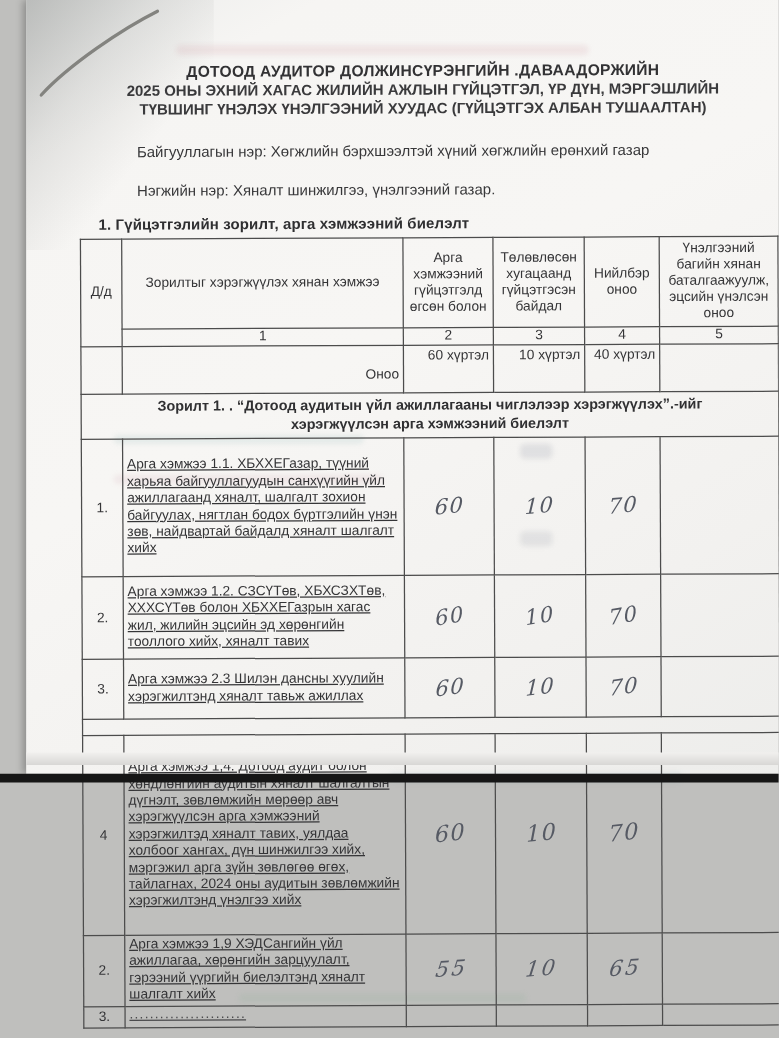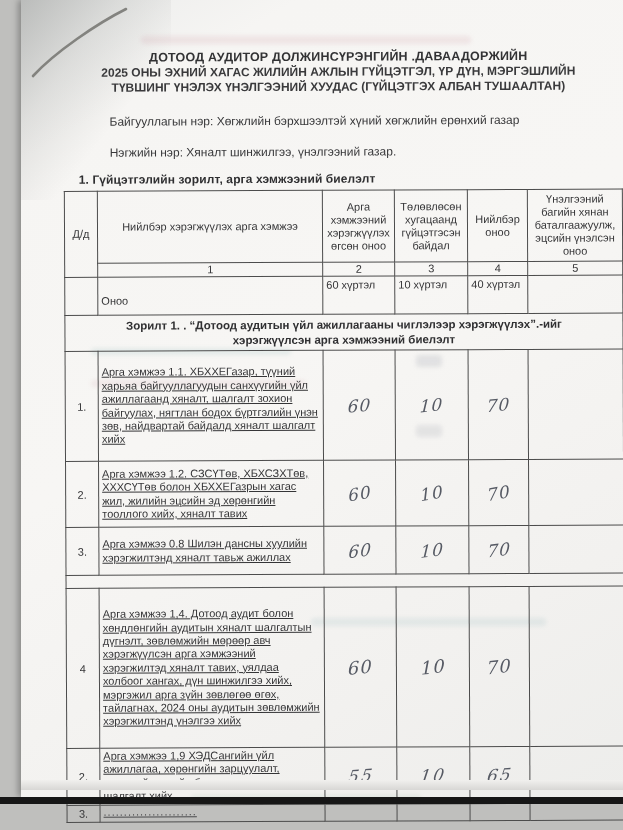--- a/index.html
+++ b/index.html
@@ -3,21 +3,21 @@
 <meta charset="utf-8">
 <style>
   * { margin: 0; padding: 0; box-sizing: border-box; }
   html, body { width: 623px; height: 830px; overflow: hidden; }
   body {
     font-family: "Liberation Sans", sans-serif;
     background: #bfbfbd;
     position: relative;
     color: #2e2e2e;
   }
-  #screen { position: absolute; inset: 0; width: 623px; height: 804px; }
+  #screen { position: absolute; inset: 0; width: 623px; height: 626px; }
 
   
   .paper {
     position: absolute;
     left: 21px; top: 0; right: 0; bottom: 7px;
     background: linear-gradient(150deg, #eaebea 0%, #f6f5f3 14%, #f7f6f4 45%, #f2f1ef 78%, #ededeb 100%);
     box-shadow: -3px 0 6px rgba(0,0,0,.28);
   }
   .corner-shade {
     position: absolute; left: 0; top: 0; width: 150px; height: 200px;
@@ -67,21 +67,21 @@
   }
   col.w-dd { width: 33px; } col.w-measure { width: 225px; }
   col.w-s1 { width: 72px; } col.w-s2 { width: 73px; }
   col.w-s3 { width: 60px; } col.w-s4 { width: 95px; }
 
   tr.hdr { height: 72px; }
   tr.hdr td { text-align: center; line-height: 13px; padding: 2px; }
   tr.nums { height: 14px; }
   tr.nums td { text-align: center; line-height: 11px; padding: 0; }
   tr.onoo { height: 38px; }
-  tr.onoo td { text-align: left; vertical-align: top; line-height: 13px; padding-top: 2px; }
+  tr.onoo td { text-align: right; vertical-align: top; line-height: 13px; padding-top: 2px; }
   tr.onoo td.lbl { vertical-align: middle; padding-top: 10px; }
   tr.goal { height: 36px; }
   tr.goal td { text-align: center; font-weight: bold; line-height: 15px; font-size: 11.5px; color: #303032; }
   tr.r1 { height: 110px; } tr.r2 { height: 66px; } tr.r3 { height: 48px; }
   tr.spacer { height: 13px; }
   tr.r4 { height: 160px; } tr.r5 { height: 56px; } tr.r6 { height: 17px; }
 
   td.c-num { text-align: center; font-size: 11px; }
   td.c-measure { vertical-align: middle; line-height: 13.4px; padding: 3px 4px 3px 6px; text-decoration: underline; }
   tr.r6 td.c-measure { letter-spacing: 1px; color: #4a4a4c; padding-top: 0; }
@@ -137,22 +137,22 @@
             <col class="w-measure">
             <col class="w-s1">
           <col class="w-s2">
             <col class="w-s3">
             <col class="w-s4">
         </colgroup>
 
         <tbody>
             <tr class="hdr">
           <td rowspan="2">Д/д</td>
-          <td rowspan="1">Нийлбэр хэрэгжүүлэх арга хэмжээ</td>
-          <td>Арга хэмжээний хэрэгжүүлэх өгсөн оноо</td>
+          <td rowspan="1">Зорилтыг хэрэгжүүлэх хянан хэмжээ</td>
+          <td>Арга хэмжээний гүйцэтгэлд өгсөн болон</td>
           <td>Төлөвлөсөн хугацаанд гүйцэтгэсэн байдал</td>
           <td>Нийлбэр оноо</td>
           <td>Үнэлгээний багийн хянан баталгаажуулж, эцсийн үнэлсэн оноо</td>
         </tr>
 
         <tr class="nums">
           <td>1</td>
           <td>2</td>
           <td>3</td>
           <td>4</td>
@@ -188,21 +188,21 @@
           <td class="c-num">2.</td>
           <td class="c-measure">Арга хэмжээ 1.2. СЗСҮТөв, ХБХСЗХТөв, ХХХСҮТөв болон ХБХХЕГазрын хагас жил, жилийн эцсийн эд хөрөнгийн тооллого хийх, хяналт тавих</td>
           <td class="c-score"><span class="hw">60</span></td>
           <td class="c-score"><span class="hw">10</span></td>
           <td class="c-score"><span class="hw">70</span></td>
           <td></td>
         </tr>
 
         <tr class="r3">
           <td class="c-num">3.</td>
-          <td class="c-measure">Арга хэмжээ 0.8 Шилэн дансны хуулийн хэрэгжилтэнд хяналт тавьж ажиллах</td>
+          <td class="c-measure">Арга хэмжээ 2.3 Шилэн дансны хуулийн хэрэгжилтэнд хяналт тавьж ажиллах</td>
           <td class="c-score"><span class="hw">60</span></td>
           <td class="c-score"><span class="hw">10</span></td>
           <td class="c-score"><span class="hw">70</span></td>
           <td></td>
         </tr>
 
         <tr class="spacer">
           <td colspan="6"></td>
         </tr>
 

